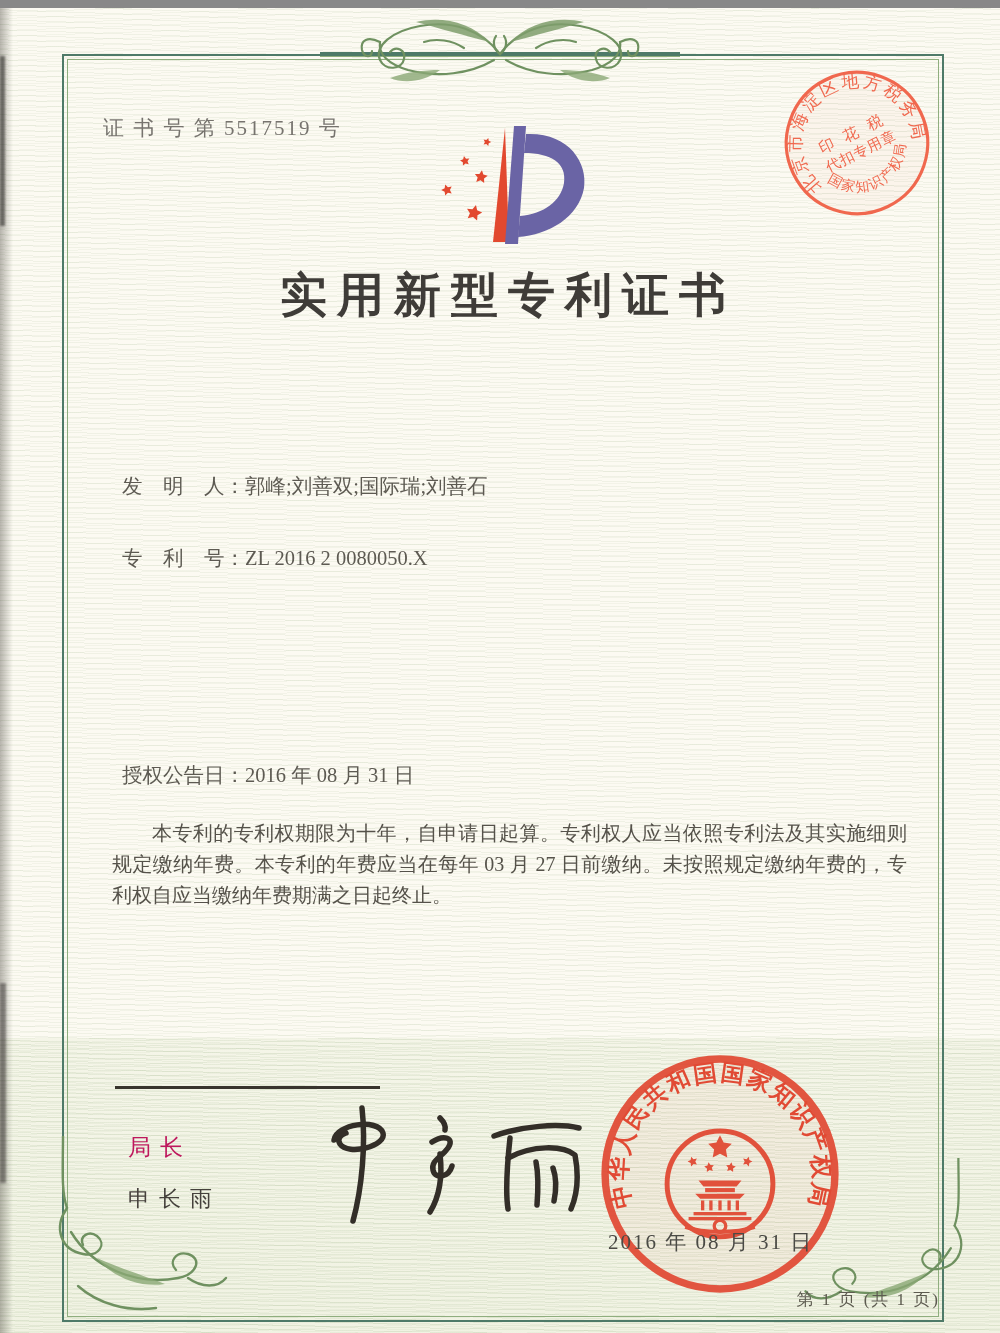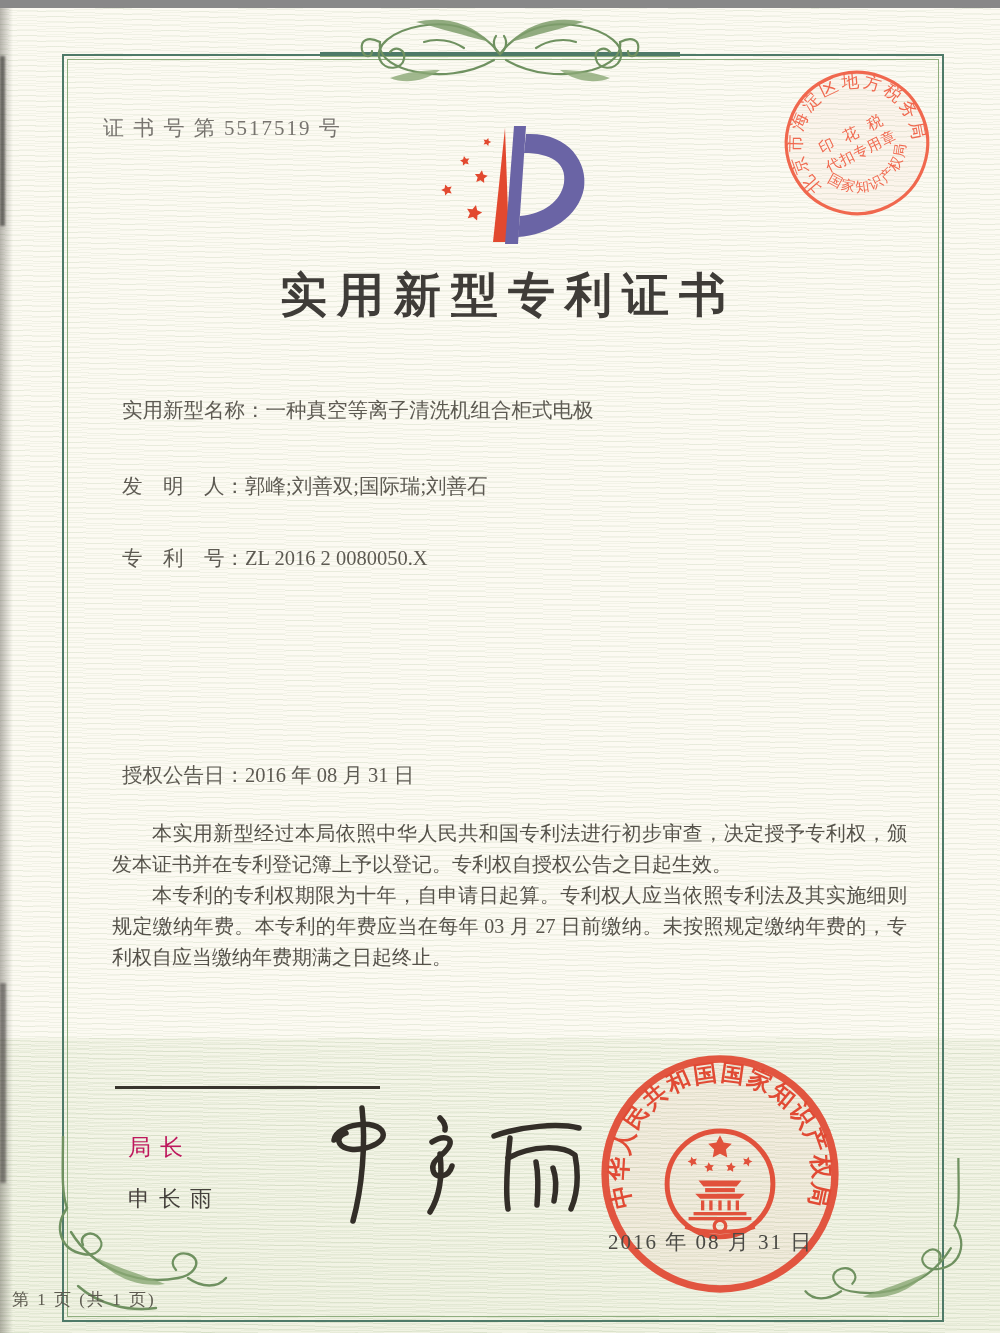--- a/index.html
+++ b/index.html
@@ -61,22 +61,22 @@
   .sign-title{position:absolute;left:128px;top:1124px;font-size:23px;color:#be185d;letter-spacing:9px;}
   .sign-name{position:absolute;left:128px;top:1176px;font-size:22px;color:#45413c;letter-spacing:9px;}
   .signature{position:absolute;left:282px;top:1088px;}
 
   .seal{position:absolute;left:596px;top:1042px;}
   .seal-date{position:absolute;left:608px;top:1220px;font-size:21px;color:#4a4a45;
     letter-spacing:2px;z-index:5;white-space:nowrap;}
 
   .tax-stamp{position:absolute;left:778px;top:56px;transform:rotate(-26deg);}
 
-  .footer-page{position:absolute;left:0;top:1280px;width:940px;text-align:left;
-    font-size:17px;color:#5d5b50;letter-spacing:2px;padding-left:12px;}
+  .footer-page{position:absolute;left:0;top:1280px;width:940px;text-align:right;
+    font-size:17px;color:#5d5b50;letter-spacing:2px;}
 </style>
 </head>
 <body>
 
 <div class="page">
   <div class="texture"></div>
   <div class="texture-bottom"></div>
 
   <div class="frame"></div>
 
@@ -135,27 +135,25 @@
     </g>
     <path d="M97,6 L85,120 L101,120 Z" fill="#e2492f"></path>
     <g fill="#6a64a5">
       <path d="M106,4 L118,4 L110,122 L97,122 Z"></path>
       <path d="M118,12 C160,10 180,40 176,66 C171,95 141,113 110,115 L112,94 C136,92 153,79 156,61 C159,41 143,31 116,31 Z"></path>
     </g>
   </svg>
 
   <div class="title">实用新型专利证书</div>
 
-  <div class="field f0"><span>实用新型名称：</span><span>一种真空等离子清洗机组合柜式电极</span></div>
   <div class="field f1"><span>发　明　人：</span><span>郭峰;刘善双;国际瑞;刘善石</span></div>
   <div class="field f2"><span>专　利　号：</span><span>ZL 2016 2 0080050.X</span></div>
   <div class="field f5"><span>授权公告日：</span><span>2016 年 08 月 31 日</span></div>
 
   <div class="body-text">
-    <p>本实用新型经过本局依照中华人民共和国专利法进行初步审查，决定授予专利权，颁发本证书并在专利登记簿上予以登记。专利权自授权公告之日起生效。</p>
     <p>本专利的专利权期限为十年，自申请日起算。专利权人应当依照专利法及其实施细则规定缴纳年费。本专利的年费应当在每年 03 月 27 日前缴纳。未按照规定缴纳年费的，专利权自应当缴纳年费期满之日起终止。</p>
   </div>
 
   <div class="sign-rule"></div>
   <div class="sign-title">局长</div>
   <div class="sign-name">申长雨</div>
 
   <svg class="signature" width="330" height="135" viewBox="0 0 330 135">
     <g stroke="#332e28" stroke-width="5.5" fill="none" stroke-linecap="round" stroke-linejoin="round">
       <path d="M52,44 C54,28 96,22 101,37 C105,50 66,60 58,48 C55,43 58,39 64,37"></path>

